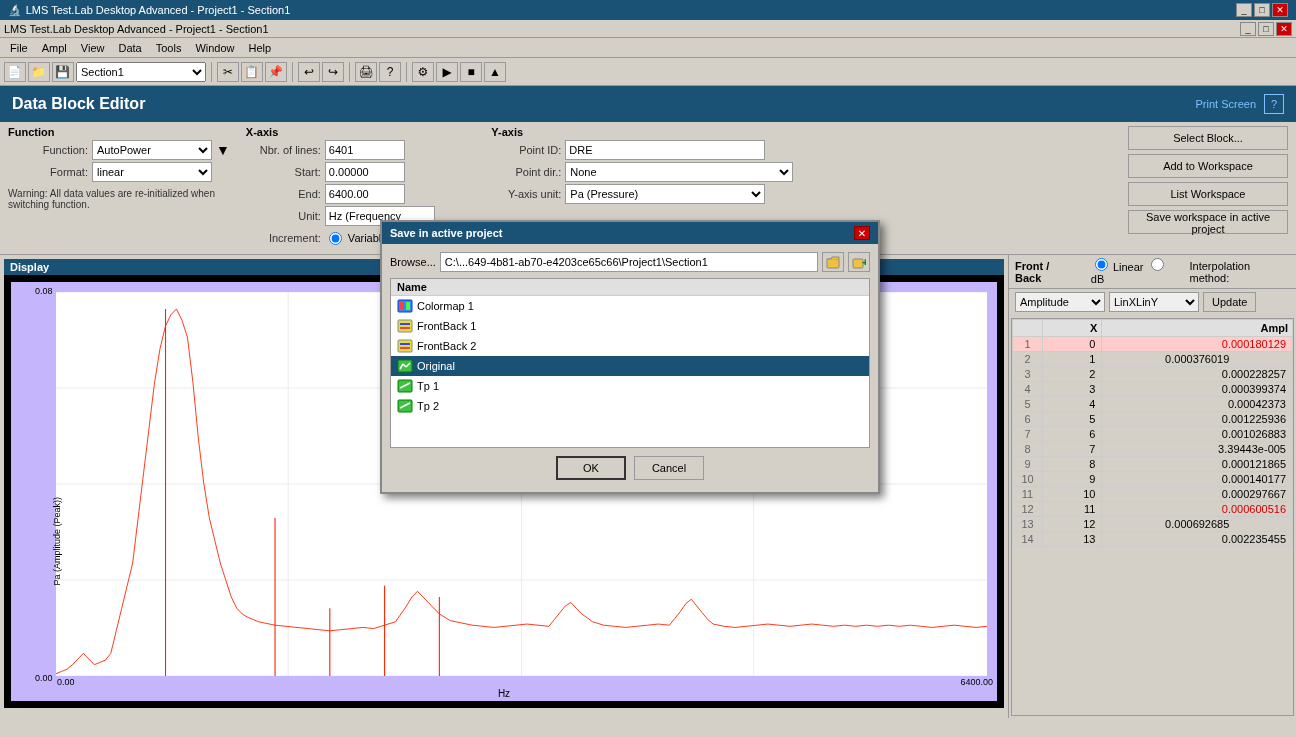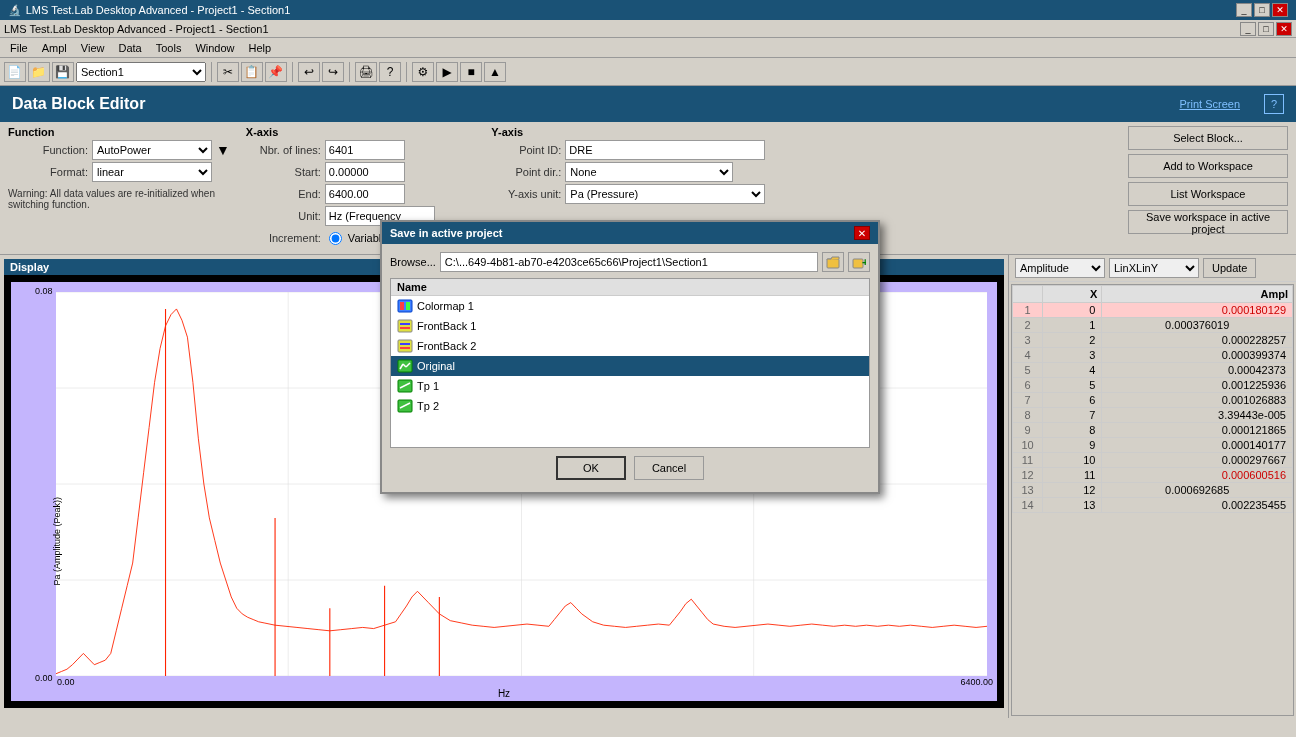--- a/index.html
+++ b/index.html
@@ -16,21 +16,21 @@
 
     
     .toolbar { background: #d4d0c8; height: 28px; display: flex; align-items: center; padding: 2px 4px; border-bottom: 1px solid #999; gap: 2px; }
     .toolbar-section-select { width: 130px; height: 20px; font-size: 11px; }
     .toolbar-sep { width: 1px; height: 20px; background: #999; margin: 0 3px; }
     .toolbar-btn { width: 22px; height: 20px; background: #d4d0c8; border: 1px solid #999; display: flex; align-items: center; justify-content: center; cursor: pointer; font-size: 12px; }
 
     
     .dbe-header { background: #1a5276; color: white; height: 36px; display: flex; align-items: center; padding: 0 12px; }
     .dbe-title { font-size: 16px; font-weight: bold; flex: 1; }
-    .dbe-print-screen { color: #7fbfff; font-size: 11px; cursor: pointer; text-decoration: underline; margin-right: 24px; }
+    .dbe-print-screen { color: #7fbfff; font-size: 11px; cursor: pointer; margin-right: 8px; }
     .dbe-help { width: 20px; height: 20px; border: 1px solid #7fbfff; color: #7fbfff; display: flex; align-items: center; justify-content: center; cursor: pointer; }
 
     
     .panel-section { display: flex; flex-direction: column; gap: 0; }
     .panel-label { font-weight: bold; font-size: 11px; margin-bottom: 2px; }
     .field-row { display: flex; align-items: center; gap: 4px; margin-bottom: 2px; }
     .field-label { width: 80px; text-align: right; font-size: 11px; color: #333; }
     .field-select { height: 20px; font-size: 11px; border: 1px solid #999; background: white; }
     .field-input { height: 20px; font-size: 11px; border: 1px solid #999; background: white; padding: 0 3px; width: 80px; }
     .warning-text { font-size: 10px; color: #333; max-width: 220px; margin-top: 4px; }
@@ -170,21 +170,21 @@
   </div>
 
   <div class="panel-section">
     <div class="panel-label">Y-axis</div>
     <div class="field-row">
       <span class="field-label" style="width:70px;">Point ID:</span>
       <input type="text" class="field-input" style="width: 200px;" value="DRE">
     </div>
     <div class="field-row">
       <span class="field-label" style="width:70px;">Point dir.:</span>
-      <select class="field-select" style="width:168px;">
+      <select class="field-select" style="width:228px;">
         <option>None</option>
       </select>
     </div>
     <div class="field-row">
       <span class="field-label" style="width:70px;">Y-axis unit:</span>
       <select class="field-select" style="width:200px;">
         <option>Pa (Pressure)</option>
       </select>
     </div>
   </div>
@@ -249,20 +249,30 @@
       <div style="position:absolute; bottom:2px; left:50%; transform:translateX(-50%); font-size:10px;">Hz</div>
 
       <div style="position:absolute; bottom:14px; left:46px; font-size:9px;">0.00</div>
 
       <div style="position:absolute; bottom:14px; right:4px; font-size:9px;">6400.00</div>
     </div>
   </div>
 
   <div style="width:288px; background:#d4d0c8; border-left:1px solid #999; display:flex; flex-direction:column;">
 
+    <div style="background:#d4d0c8; border-bottom:1px solid #999; padding:3px 6px; display:flex; align-items:center; gap:6px;">
+      <span style="font-size:11px; font-weight:bold;">Front / Back</span>
+      <span style="margin-left:8px;">
+        <input type="radio" name="scale" checked="" style="">
+        <span>Linear</span>
+        <input type="radio" name="scale" style="">
+        <span>dB</span>
+      </span>
+      <span style="font-size:11px; margin-left:4px;">Interpolation method:</span>
+    </div>
 
     <div style="display:flex; align-items:center; gap:4px; padding:3px 6px; border-bottom:1px solid #ccc;">
       <select style="height:20px; font-size:11px; border:1px solid #999; width:90px;">
         <option>Amplitude</option>
       </select>
       <select style="height:20px; font-size:11px; border:1px solid #999; width:90px;">
         <option>LinXLinY</option>
       </select>
       <button style="height:20px; font-size:11px; background:#d4d0c8; border:1px solid #999; cursor:pointer; padding:0 8px;">Update</button>
     </div>

